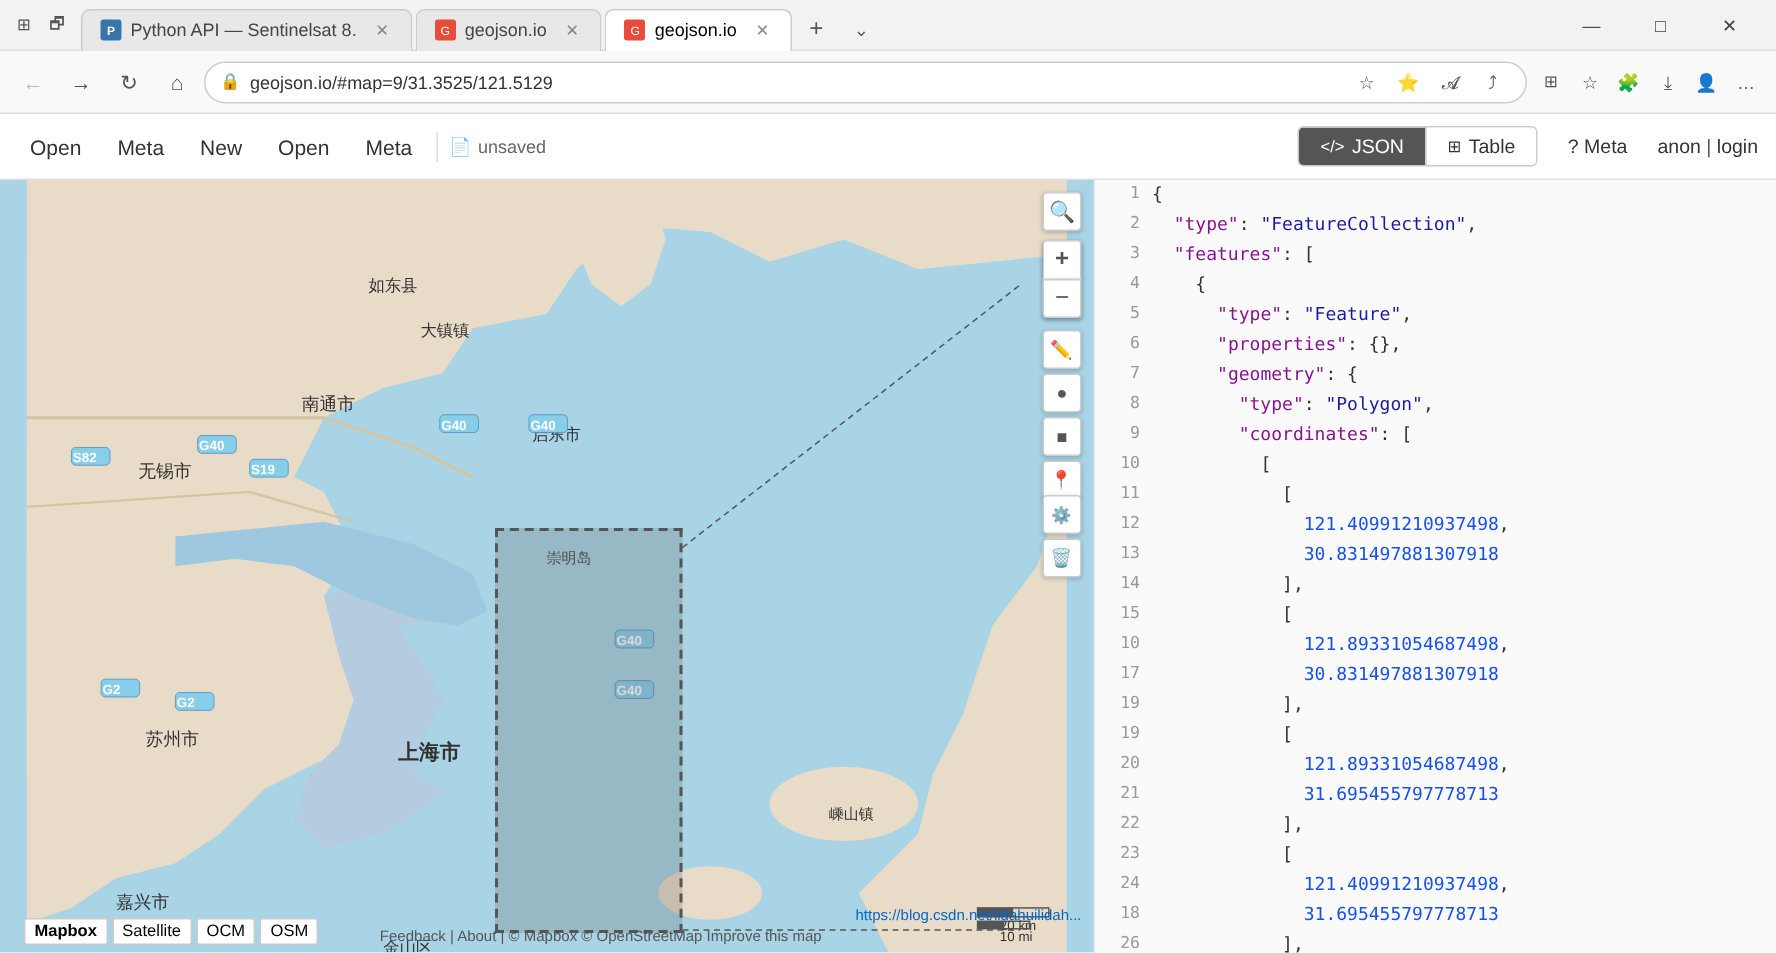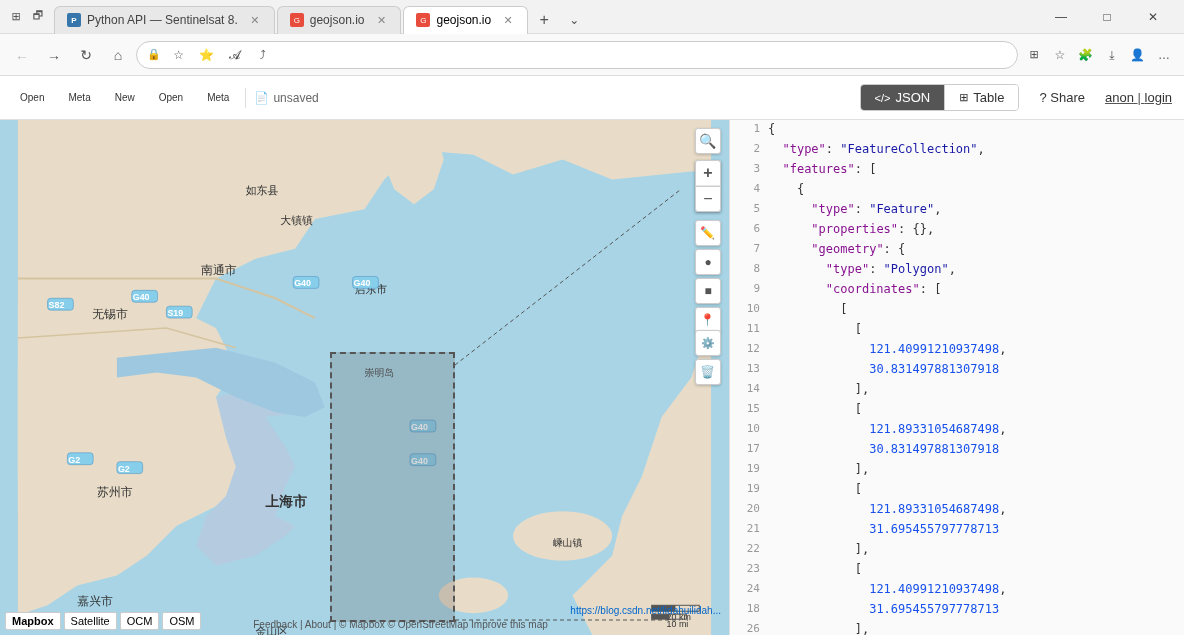--- a/index.html
+++ b/index.html
@@ -29,30 +29,30 @@
     .nav-btn.disabled { color: #bbb; cursor: default; }
     .address-bar { flex: 1; height: 28px; background: white; border: 1px solid #ccc; border-radius: 14px; display: flex; align-items: center; padding: 0 10px; gap: 6px; font-size: 12px; color: #333; }
     .address-bar .lock-icon { color: #555; font-size: 11px; }
     .address-text { flex: 1; }
     .address-actions { display: flex; gap: 4px; }
     .addr-btn { width: 24px; height: 24px; display: flex; align-items: center; justify-content: center; border-radius: 50%; cursor: pointer; color: #555; font-size: 12px; }
     .browser-actions { display: flex; gap: 2px; }
 
     
     .app-toolbar { height: 44px; background: white; display: flex; align-items: center; padding: 0 12px; gap: 8px; border-bottom: 1px solid #e0e0e0; }
-    .toolbar-btn { padding: 4px 8px; font-size: 10px; color: #333; cursor: pointer; background: none; border: none; }
+    .toolbar-btn { padding: 4px 8px; font-size: 14px; color: #333; cursor: pointer; background: none; border: none; }
     .toolbar-sep { width: 1px; height: 20px; background: #ddd; }
     .unsaved-badge { font-size: 12px; color: #666; display: flex; align-items: center; gap: 4px; }
     .toolbar-right { margin-left: auto; display: flex; align-items: center; gap: 8px; }
     .tab-group { display: flex; border: 1px solid #ccc; border-radius: 4px; overflow: hidden; }
     .tab-pill { padding: 5px 14px; font-size: 13px; cursor: pointer; background: white; color: #333; display: flex; align-items: center; gap: 5px; }
     .tab-pill.active { background: #555; color: white; }
     .tab-pill:not(:last-child) { border-right: 1px solid #ccc; }
     .help-btn { padding: 5px 12px; font-size: 13px; color: #333; cursor: pointer; }
-    .auth-links { font-size: 13px; color: #555; text-decoration: underline; }
+    .auth-links { font-size: 13px; color: #555; }
     .auth-links a { color: #333; text-decoration: none; }
 
     
     .main-content { display: flex; flex: 1; overflow: hidden; }
 
     
     .map-area { flex: 1; position: relative; background: #a8d4e6; overflow: hidden; }
 
     
     .map-bg { width: 100%; height: 100%; position: absolute; top: 0; left: 0; }
@@ -121,20 +121,21 @@
     </div>
   </div>
 
   <div class="nav-bar">
     <div class="nav-btn disabled">←</div>
     <div class="nav-btn">→</div>
     <div class="nav-btn">↻</div>
     <div class="nav-btn">⌂</div>
     <div class="address-bar">
       <span class="lock-icon">🔒</span>
+      <span class="address-text">geojson.io/#map=9/31.3525/121.5129</span>
       <div class="address-actions">
         <div class="addr-btn">☆</div>
         <div class="addr-btn">⭐</div>
         <div class="addr-btn">𝓐</div>
         <div class="addr-btn">⤴</div>
       </div>
     </div>
     <div class="browser-actions">
       <div class="addr-btn" style="font-size:11px;">⊞</div>
       <div class="addr-btn">☆</div>
@@ -161,21 +162,21 @@
         <div class="tab-pill active">
           <span style="font-size:11px;">&lt;/&gt;</span>
           <span>JSON</span>
         </div>
         <div class="tab-pill">
           <span style="font-size:11px;">⊞</span>
           <span>Table</span>
         </div>
       </div>
       <div class="help-btn">
-        <span>? Share</span>
+        <span>? Meta</span>
       </div>
       <div class="auth-links">
         <a href="#">anon</a>
         <span> | </span>
         <a href="#">login</a>
       </div>
     </div>
   </div>
 
   <div class="main-content">
@@ -293,21 +294,21 @@
       </div>
 
       <div style="position:absolute;bottom:5px;left:50%;transform:translateX(-50%);font-size:10px;color:#555;white-space:nowrap;margin-left:36px;">
         <span>Feedback | About | © Mapbox © OpenStreetMap Improve this map</span>
       </div>
 
       <div style="position:absolute;bottom:19px;right:8px;font-size:10px;color:#0066cc;">
         <span>https://blog.csdn.net/lidahuilidah...</span>
       </div>
 
-      <div style="position:absolute;bottom:5px;left:5px;display:flex;gap:3px;align-items:flex-end;">
+      <div style="position:absolute;bottom:5px;left:16px;display:flex;gap:3px;align-items:flex-end;">
         <button class="style-btn active">Mapbox</button>
         <button class="style-btn">Satellite</button>
         <button class="style-btn">OCM</button>
         <button class="style-btn">OSM</button>
       </div>
     </div>
 
     <div class="right-panel">
       <div class="json-editor" id="json-editor">
 

